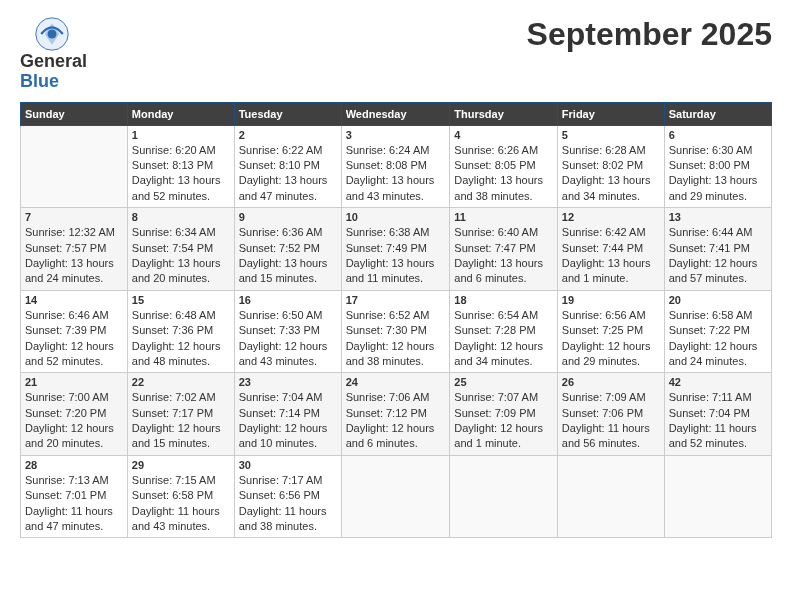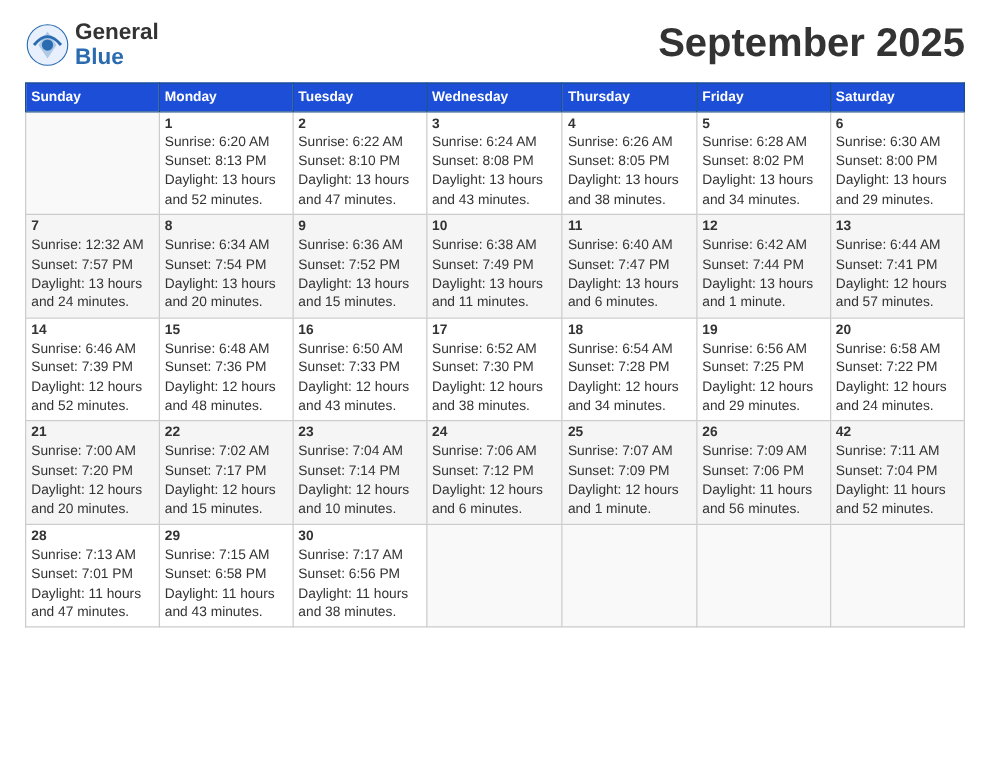--- a/index.html
+++ b/index.html
@@ -18,20 +18,21 @@
     }
     .header {
       display: flex;
       justify-content: space-between;
       align-items: flex-start;
       margin-bottom: 10px;
     }
     .logo {
       display: flex;
       align-items: center;
+      flex-direction: column;
     }
     .logo-text {
       display: flex;
       flex-direction: column;
       font-size: 18px;
       font-weight: bold;
       line-height: 1.1;
     }
     .logo-general { color: #333; }
     .logo-blue { color: #2b6cb0; }
@@ -52,21 +53,21 @@
     .location {
       font-size: 14px;
       color: #555;
     }
     .calendar {
       width: 100%;
       border-collapse: collapse;
       border: 1px solid #ccc;
     }
     .calendar th {
-      background: #1d4ed8;
+      background: #404040;
       color: #fff;
       font-size: 11px;
       font-weight: bold;
       padding: 5px 4px;
       text-align: left;
       border: 1px solid #1a4f8a;
     }
     .calendar td {
       vertical-align: top;
       border: 1px solid #ccc;

